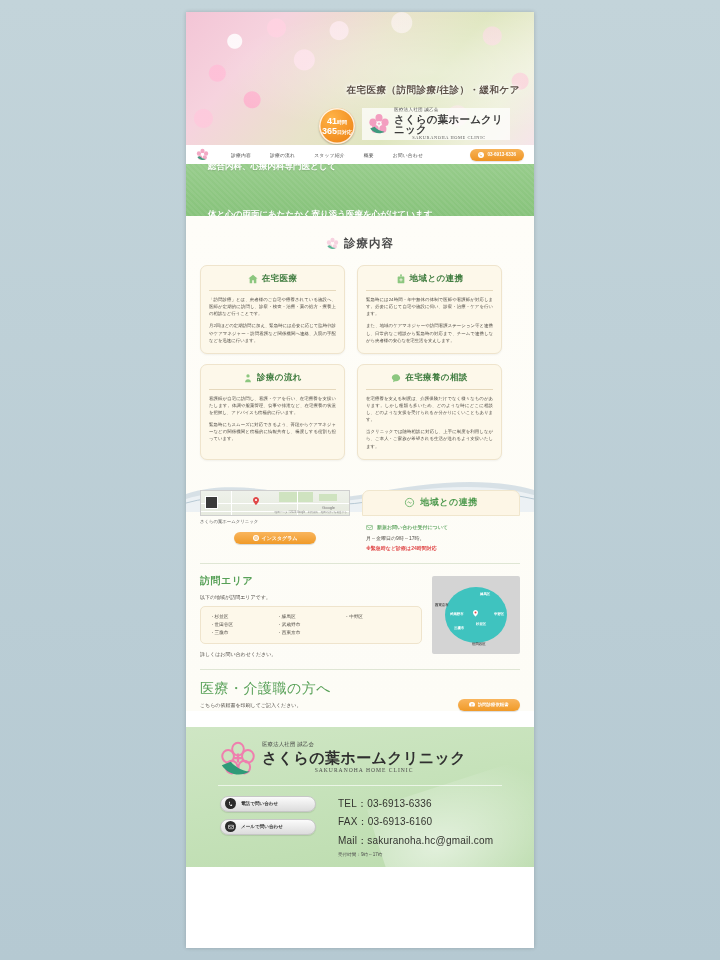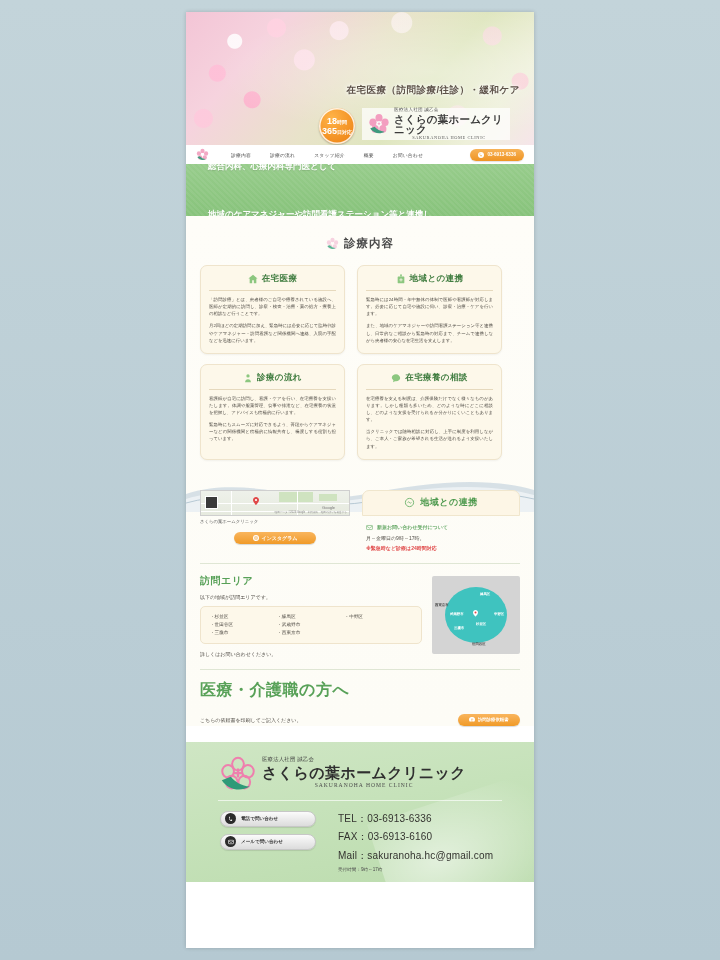--- a/index.html
+++ b/index.html
@@ -201,21 +201,21 @@
     background:#3fc3bf;
   }
   .area-map .ward{position:absolute;font-size:3.4px;color:#fff;font-weight:700;white-space:nowrap;}
   .area-map .ward.dark{color:#4a4a4a;}
   .area-map .pin{
     position:absolute;left:41px;top:34px;width:5px;height:7px;
   }
 
   
   .staff-sec{margin-top:4px;}
-  .staff-h{font-size:16px;font-weight:700;color:#58a158;margin-bottom:13px;letter-spacing:.5px;}
+  .staff-h{font-size:14px;font-weight:400;color:#58a158;margin-bottom:1px;letter-spacing:.5px;}
   .staff-row{display:flex;align-items:center;justify-content:space-between;}
   .staff-lead{font-size:5px;color:#4d4943;}
   .dl-btn{
     width:62px;height:12px;border-radius:6px;
     background:linear-gradient(180deg,#f9b55d,#f09a28);
     display:flex;align-items:center;justify-content:center;gap:3px;
     color:#fff;font-size:4.4px;font-weight:700;box-shadow:0 1px 1px rgba(0,0,0,.15);
   }
   .dl-ic{width:5.5px;height:5.5px;border-radius:50%;background:#fff;display:flex;align-items:center;justify-content:center;}
 
@@ -258,21 +258,21 @@
 </head>
 <body>
 
 <div id="page">
   <div class="site">
 
     <div class="hero">
       <div class="hero-tagline">在宅医療（訪問診療/往診）・緩和ケア</div>
 
       <div class="badge-24">
-        <div class="b1"><span>18</span><small>時間</small></div>
+        <div class="b1"><span>41</span><small>時間</small></div>
         <div class="b2"><span>365</span><small>日対応</small></div>
       </div>
 
       <div class="logo-plate">
         <div class="sakura-mark">
           <svg viewBox="0 0 40 40">
             <g fill="#f39ec0">
               <ellipse cx="20" cy="9" rx="6.5" ry="7"></ellipse>
               <ellipse cx="31" cy="17" rx="6.5" ry="7"></ellipse>
               <ellipse cx="27" cy="29" rx="6.5" ry="7"></ellipse>
@@ -316,21 +316,21 @@
           <svg viewBox="0 0 24 24" fill="#f09a28">
               <path d="M6 2c1 0 2 3 2 4s-2 1.5-2 2.5S9 15 10.5 16s1.5-2 2.5-2 4 1 4 2-1.5 4-3 4C8 20 4 14 4 7 4 5 5 2 6 2z"></path>
             </svg>
         </span>
         <span>03-6913-6336</span>
       </div>
     </div>
 
     <div class="green-band">
       <p>総合内科、心療内科専門医として</p>
-      <p>地域のケアマネジャーや訪問看護ステーション等と連携し。</p>
+      <p>体と心の両面にあたたかく寄り添う医療を心がけています。</p>
     </div>
 
     <div class="main">
 
       <div class="sec-title">
         <span>
           <svg width="13" height="13" viewBox="0 0 40 40">
             <g fill="#f7d2e0">
               <ellipse cx="20" cy="9" rx="6.5" ry="7"></ellipse>
                 <ellipse cx="31" cy="17" rx="6.5" ry="7"></ellipse>

